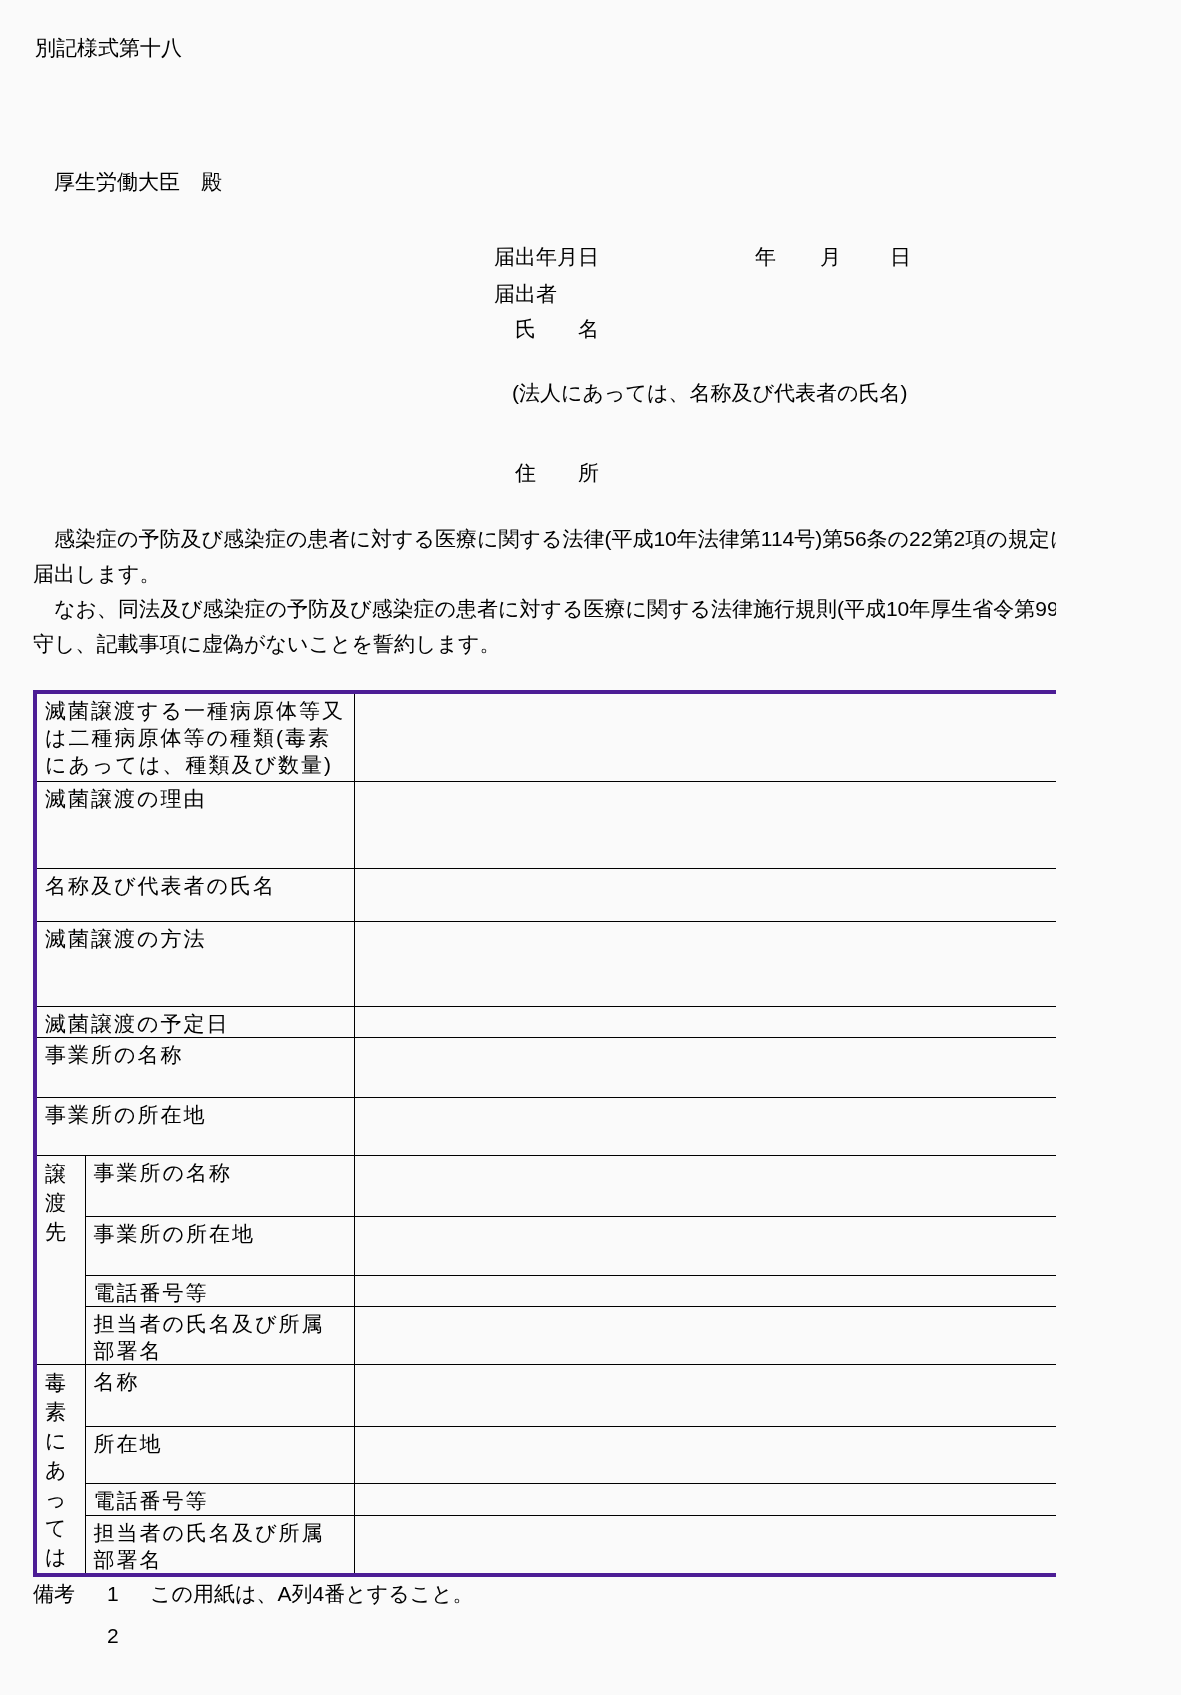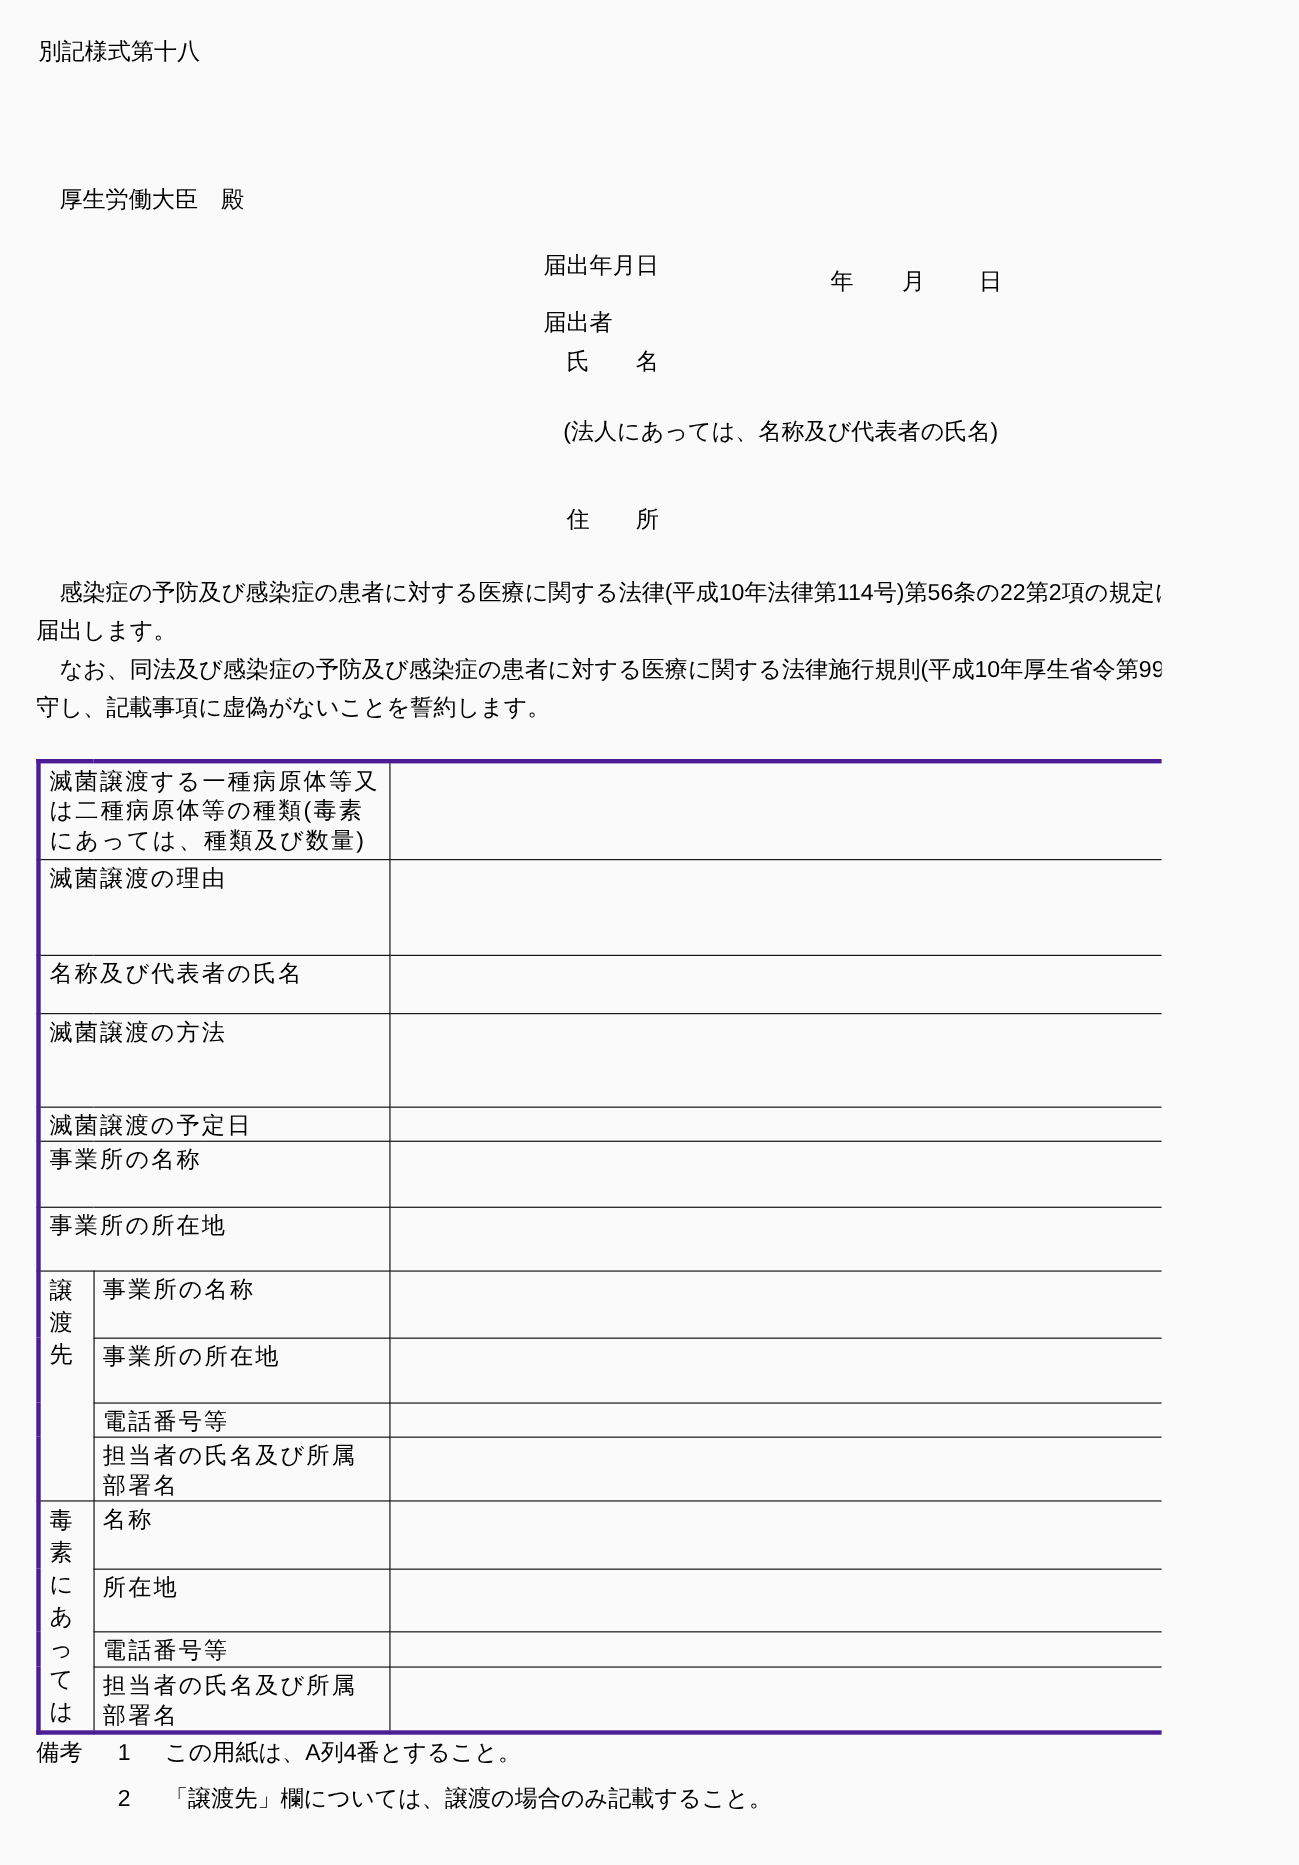--- a/index.html
+++ b/index.html
@@ -16,21 +16,21 @@
     font-size: 21px;
     line-height: 1.3;
     overflow: hidden;
   }
   .abs { position: absolute; white-space: pre; }
 
   .form-number { left: 35px;  top: 34px; }
   .doc-title   { left: 0; right: 0; top: 100px; text-align: center; font-size: 22px; letter-spacing: 1px; white-space: pre; position: absolute; }
   .addressee   { left: 54px;  top: 168px; }
 
-  .date-label  { left: 494px; top: 228px; }
+  .date-label  { left: 494px; top: 243px; }
   .date-year   { left: 755px; top: 243px; }
   .date-month  { left: 820px; top: 243px; }
   .date-day    { left: 890px; top: 243px; }
   .notifier    { left: 494px; top: 280px; }
   .name-label  { left: 515px; top: 315px; }
   .corp-note   { left: 512px; top: 379px; }
   .addr-label  { left: 515px; top: 415px; margin-top: 44px; }
 
   .declaration {
     position: absolute;
@@ -171,17 +171,16 @@
 
   <div class="notes">
     <div class="note-row">
       <span class="note-label">備考</span>
       <span class="note-num">1</span>
       <span class="note-text">この用紙は、A列4番とすること。</span>
     </div>
     <div class="note-row">
       <span class="note-label"></span>
       <span class="note-num">2</span>
-      <span class="note-text">「譲渡先」欄については、譲渡の場合のみ記載すること。</span>
     </div>
   </div>
 
 </div>
 
 </body></html>

